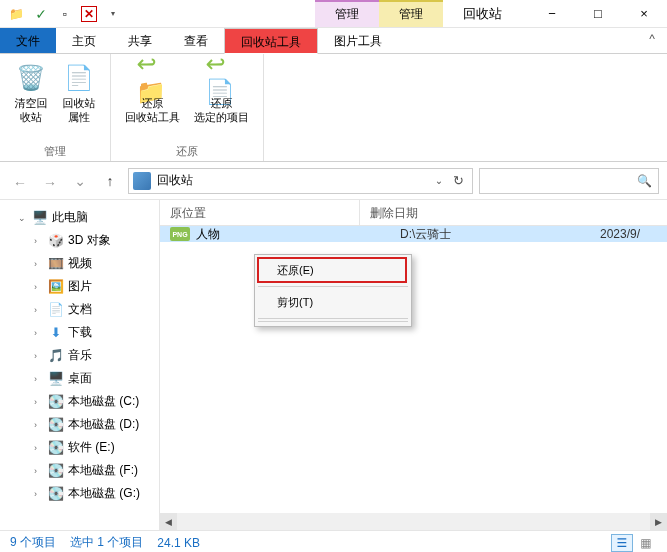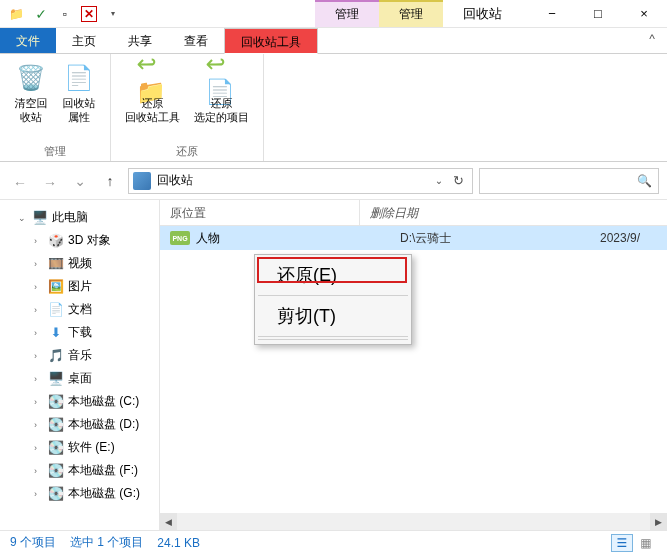--- a/index.html
+++ b/index.html
@@ -16,21 +16,21 @@
 .title-tab { padding: 4px 20px; font-size: 12px; border-top: 2px solid transparent; }
 .title-tab.purple { background: #f3e0f5; border-top-color: #c77dc9; }
 .title-tab.yellow { background: #f7edb0; border-top-color: #d8c64a; }
 .title-text { margin-left: 20px; font-size: 13px; }
 .win-controls { margin-left: auto; display: flex; }
 .win-btn { width: 46px; height: 28px; display: flex; align-items: center; justify-content: center; font-size: 13px; }
 
 
 .tabrow { height: 26px; display: flex; background: #fff; border-bottom: 1px solid #d0d0d0; }
 .tab { padding: 5px 16px; font-size: 12px; cursor: pointer; }
-.tab.file { background: #1a6fc4; color: #fef9c3; }
+.tab.file { background: #1a6fc4; color: #000000; }
 .tab.active { border: 1px solid #d0d0d0; border-bottom: 1px solid #fff; margin-bottom: -1px; background: #ef4444; }
 .tab-help { margin-left: auto; padding: 4px 12px; color: #555; }
 
 
 .ribbon { height: 108px; background: #fff; border-bottom: 1px solid #d0d0d0; display: flex; }
 .rgroup { padding: 4px 10px 2px; border-right: 1px solid #e0e0e0; display: flex; flex-direction: column; }
 .rgroup-items { display: flex; gap: 6px; flex: 1; }
 .ritem { display: flex; flex-direction: column; align-items: center; gap: 2px; padding: 4px 4px; min-width: 42px; }
 .ricon { width: 32px; height: 32px; display: flex; align-items: center; justify-content: center; font-size: 24px; }
 .rlabel { font-size: 11px; text-align: center; line-height: 14px; }
@@ -61,35 +61,35 @@
 .icon-doc { color: #5c9bd0; }
 .icon-dl { color: #3a8fd8; }
 .icon-music { color: #2f93d8; }
 .icon-desktop { color: #4aa0d8; }
 .icon-disk { color: #888; }
 
 .filepane { flex: 1; display: flex; flex-direction: column; position: relative; }
 .file-header { display: flex; height: 26px; border-bottom: 1px solid #e5e5e5; font-size: 12px; color: #555; }
 .fh-name { width: 230px; padding: 5px 10px; border-right: 1px solid #e5e5e5; }
 .fh-loc { width: 200px; padding: 5px 10px; border-right: 1px solid #e5e5e5; }
-.fh-date { flex: 1; padding: 5px 10px; font-style: italic; }
+.fh-date { flex: 1; padding: 5px 10px; }
 .file-list { flex: 1; overflow: auto; }
-.file-row { display: flex; height: 24px; align-items: center; font-size: 12px; }
+.file-row { display: flex; height: 16px; align-items: center; font-size: 12px; }
 .file-row.selected { background: #cde8ff; }
 .fr-name { width: 230px; padding: 0 10px; display: flex; align-items: center; gap: 6px; }
 .fr-icon { width: 20px; height: 14px; background: #8cc152; border-radius: 2px; font-size: 7px; color: #fff; display: flex; align-items: center; justify-content: center; font-weight: bold; }
 .fr-loc { width: 200px; padding: 0 10px; color: #333; }
 .fr-date { flex: 1; padding: 0 10px; color: #333; }
 .hscroll { height: 17px; background: #f0f0f0; display: flex; align-items: center; }
 .hscroll-arrow { width: 17px; height: 17px; display: flex; align-items: center; justify-content: center; color: #555; font-size: 9px; background: #e5e5e5; }
 .hscroll-track { flex: 1; }
 
 
 .context-menu { position: absolute; left: 254px; top: 254px; width: 158px; background: #f6f6f6; border: 1px solid #bababa; box-shadow: 3px 3px 6px rgba(0,0,0,0.25); z-index: 100; padding: 2px; }
-.cm-item { padding: 6px 20px; font-size: 18px; cursor: pointer; }
+.cm-item { padding: 6px 20px; font-size: 11px; cursor: pointer; }
 .cm-item.bold { font-weight: bold; }
 .cm-sep { height: 1px; background: #d0d0d0; margin: 2px 1px; }
 .cm-highlight { position: absolute; border: 2px solid #d62020; pointer-events: none; }
 
 
 .statusbar { height: 24px; border-top: 1px solid #e5e5e5; display: flex; align-items: center; padding: 0 10px; font-size: 12px; color: #1a6fc4; gap: 14px; }
 .statusbar-right { margin-left: auto; display: flex; gap: 2px; }
 .view-btn { width: 22px; height: 18px; border: 1px solid transparent; display: flex; align-items: center; justify-content: center; color: #888; }
 .view-btn.active { border-color: #7bb5e0; background: #e5f3ff; color: #1a6fc4; }
 </style>
@@ -117,20 +117,21 @@
     <div class="win-btn">×</div>
   </div>
 </div>
 
 <div class="tabrow">
   <div class="tab file">文件</div>
   <div class="tab">主页</div>
   <div class="tab">共享</div>
   <div class="tab">查看</div>
   <div class="tab active">回收站工具</div>
+  <div class="tab">图片工具</div>
   <div class="tab-help">^</div>
 </div>
 
 <div class="ribbon">
   <div class="rgroup">
     <div class="rgroup-items">
       <div class="ritem">
         <div class="ricon">🗑️</div>
         <div class="rlabel"><span>清空回</span><br><span>收站</span></div>
       </div>

